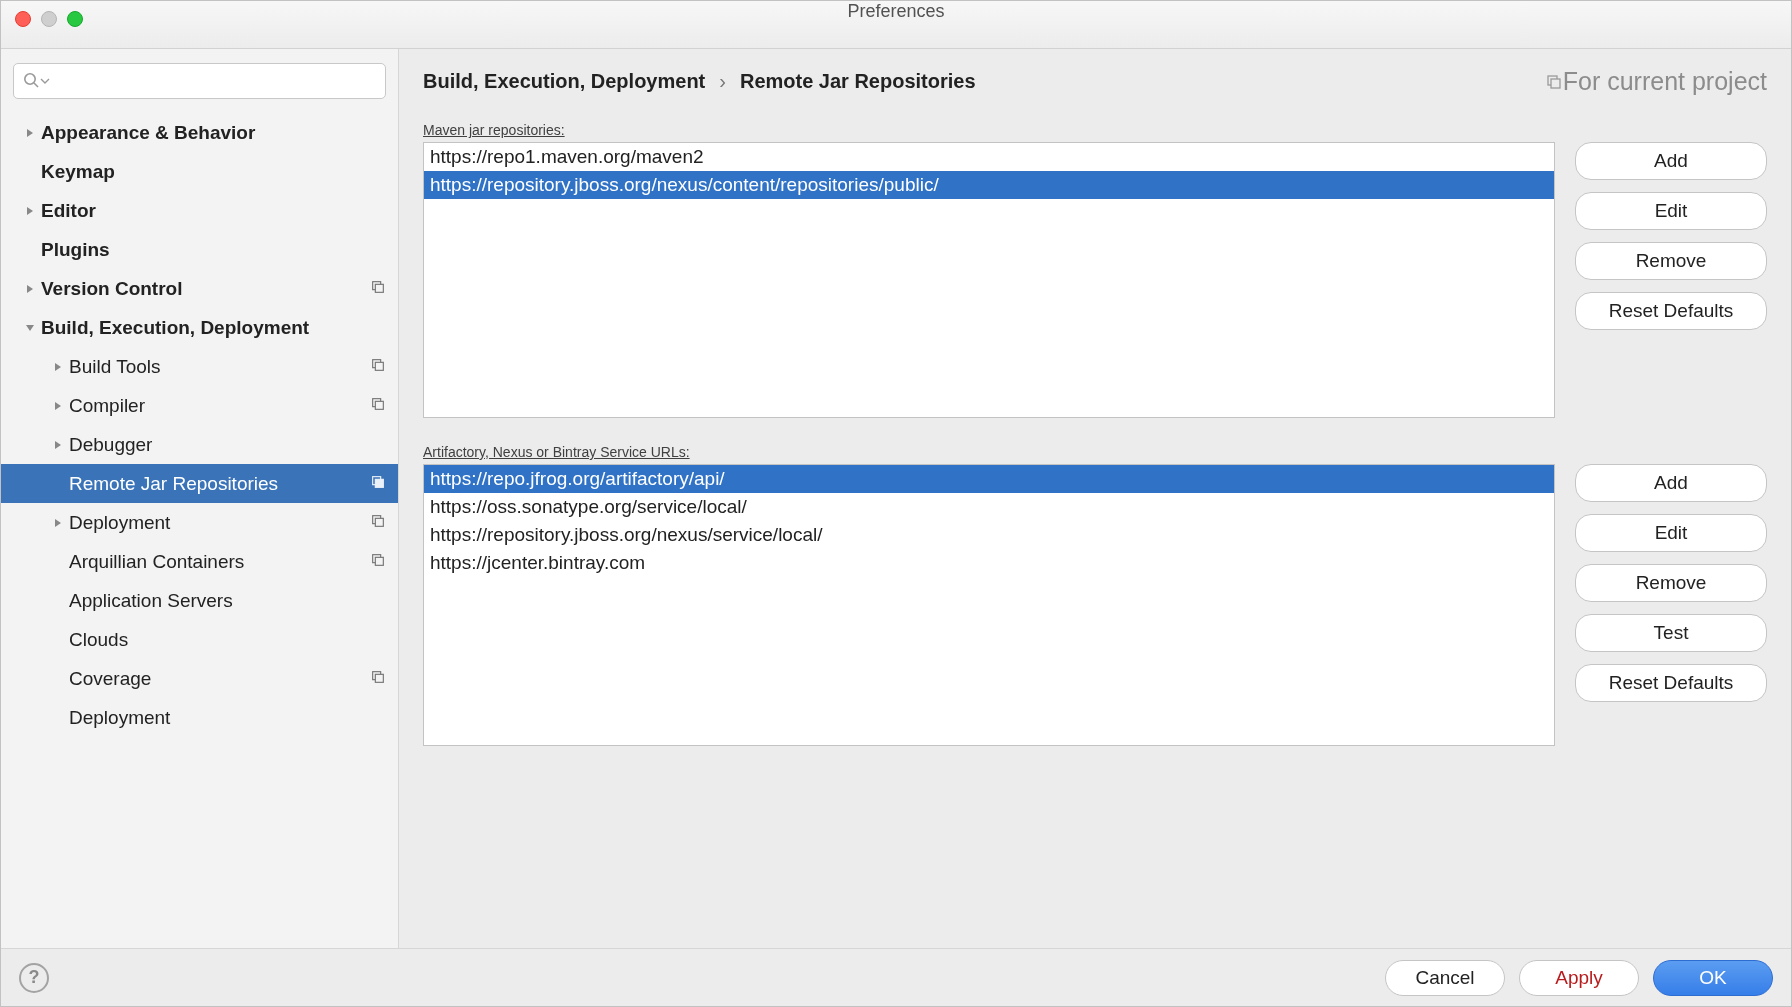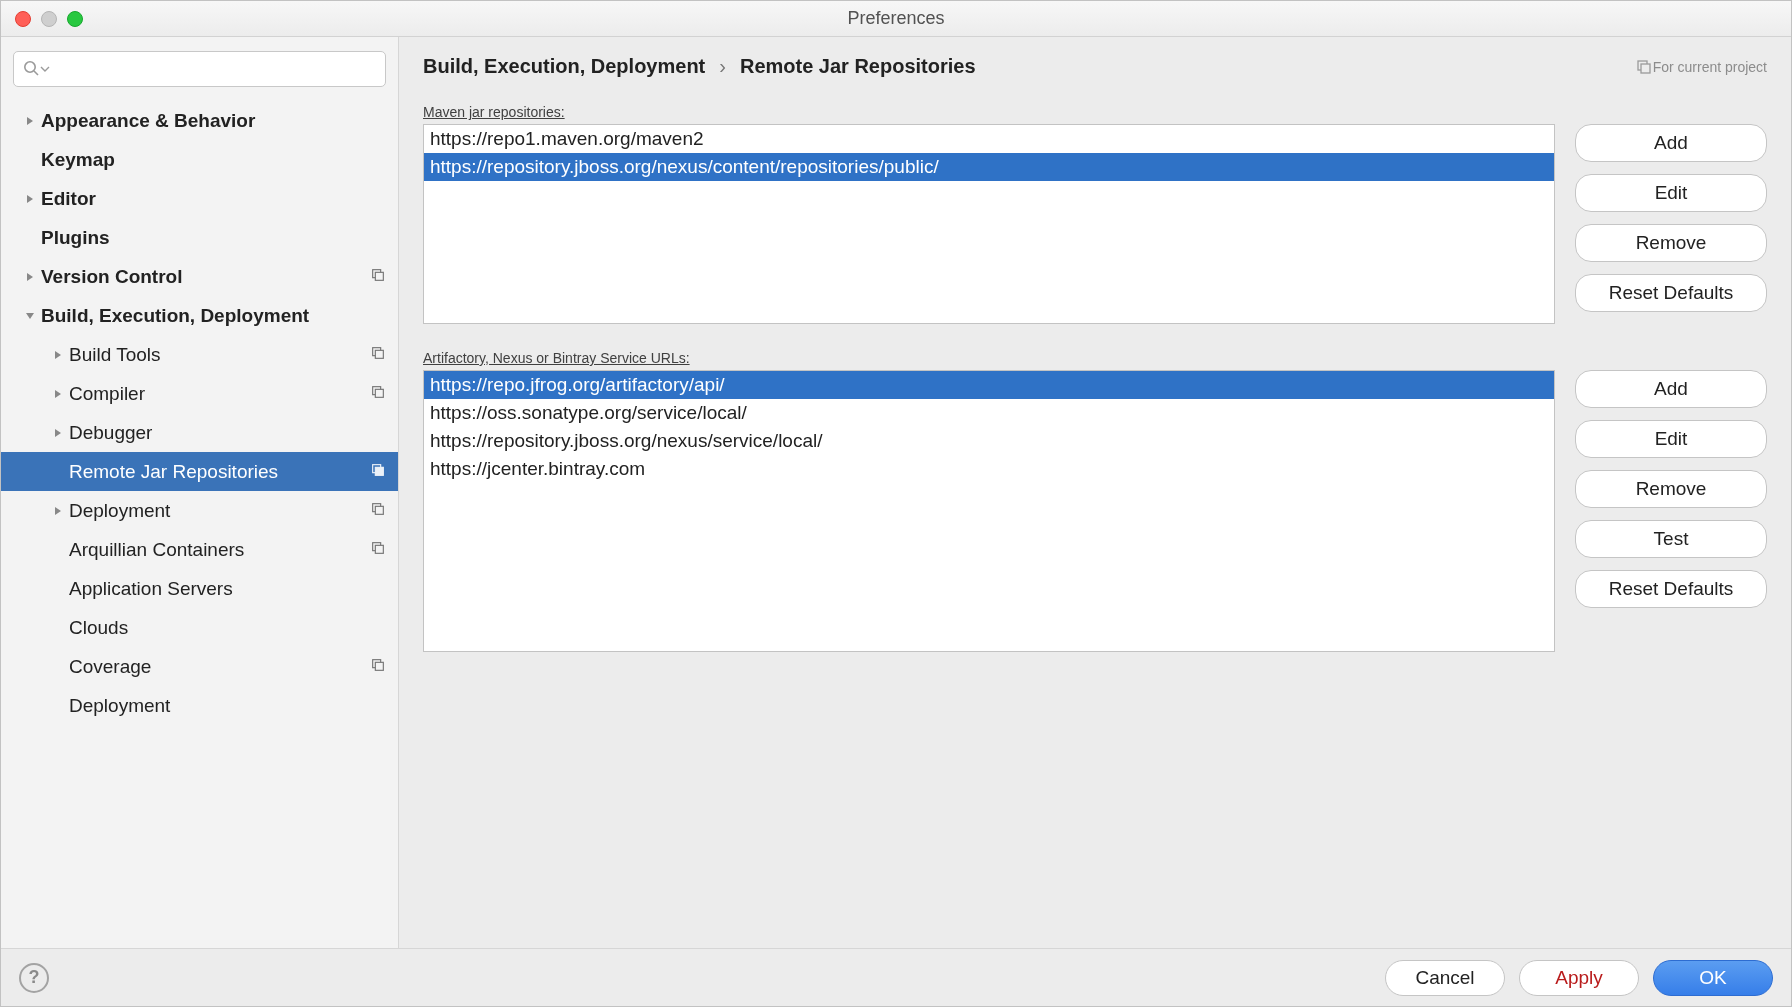--- a/index.html
+++ b/index.html
@@ -10,24 +10,23 @@
     background: #ececec;
     color: #222;
   }
   .window {
     display: flex;
     flex-direction: column;
     height: 100%;
     border: 1px solid #c2c2c2;
   }
   .titlebar {
-    height: 36px;
+    height: 48px;
     position: relative;
     display: flex;
-    align-items: center;
     justify-content: center;
     border-bottom: 1px solid #d2d2d2;
     background: linear-gradient(#f7f7f7,#ececec);
   }
   .traffic { position: absolute; left: 14px; top: 10px; display: flex; gap: 10px; }
   .dot { width: 16px; height: 16px; border-radius: 50%; }
   .dot.red { background: #ff5f57; border: 1px solid #e33e32; }
   .dot.yel { background: #cfcfcf; border: 1px solid #b5b5b5; }
   .dot.grn { background: #28c840; border: 1px solid #17a82e; }
   .title { font-size: 18px; color: #525252; }
@@ -83,34 +82,34 @@
     padding: 18px 24px 0 24px;
     overflow: hidden;
   }
   .crumbs {
     display: flex; align-items: center; gap: 14px;
     margin-bottom: 26px;
     font-size: 20px;
   }
   .crumbs .crumb { font-weight: 700; }
   .crumbs .sep { color: #777; }
-  .crumbs .right { margin-left: auto; display:flex; align-items:center; color:#8c8c8c; font-weight:400; font-size:14px;}
+  .crumbs .right { margin-left: auto; display:flex; align-items:center; color:#8c8c8c; font-weight:400; font-size:25px;}
   .section-label { font-size: 14px; margin-bottom: 4px; color:#404040;text-decoration:underline; }
   .section {
     display: flex; gap: 20px; margin-bottom: 26px;
     align-items: flex-start;
   }
   .listbox {
     flex: 1;
     border: 1px solid #c3c3c3;
     background: #fff;
     min-height: 100px;
     overflow: auto;
   }
-  .listbox.h1 { height: 200px; }
+  .listbox.h1 { height: 276px; }
   .listbox.h2 { height: 282px; }
   .listrow {
     padding: 3px 6px;
     font-size: 19px;
     cursor: default;
     white-space: nowrap;
   }
   .listrow.selected { background: #2f72c6; color: #fff; }
   .btncol { display: flex; flex-direction: column; gap: 12px; width: 192px; }
   .btn {

